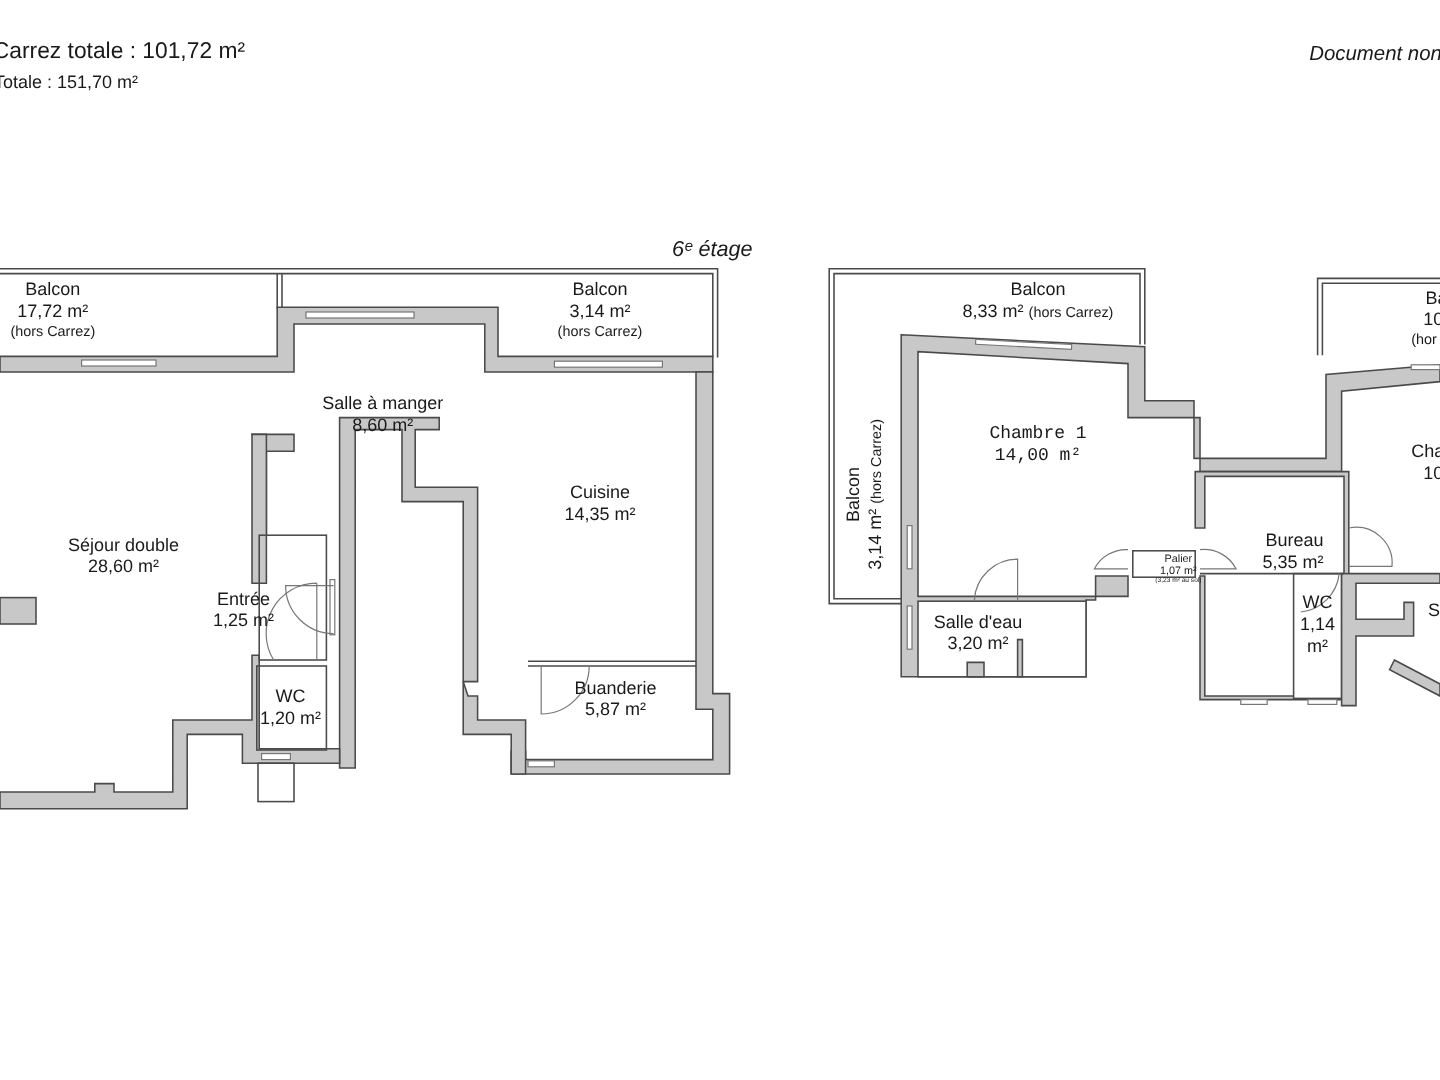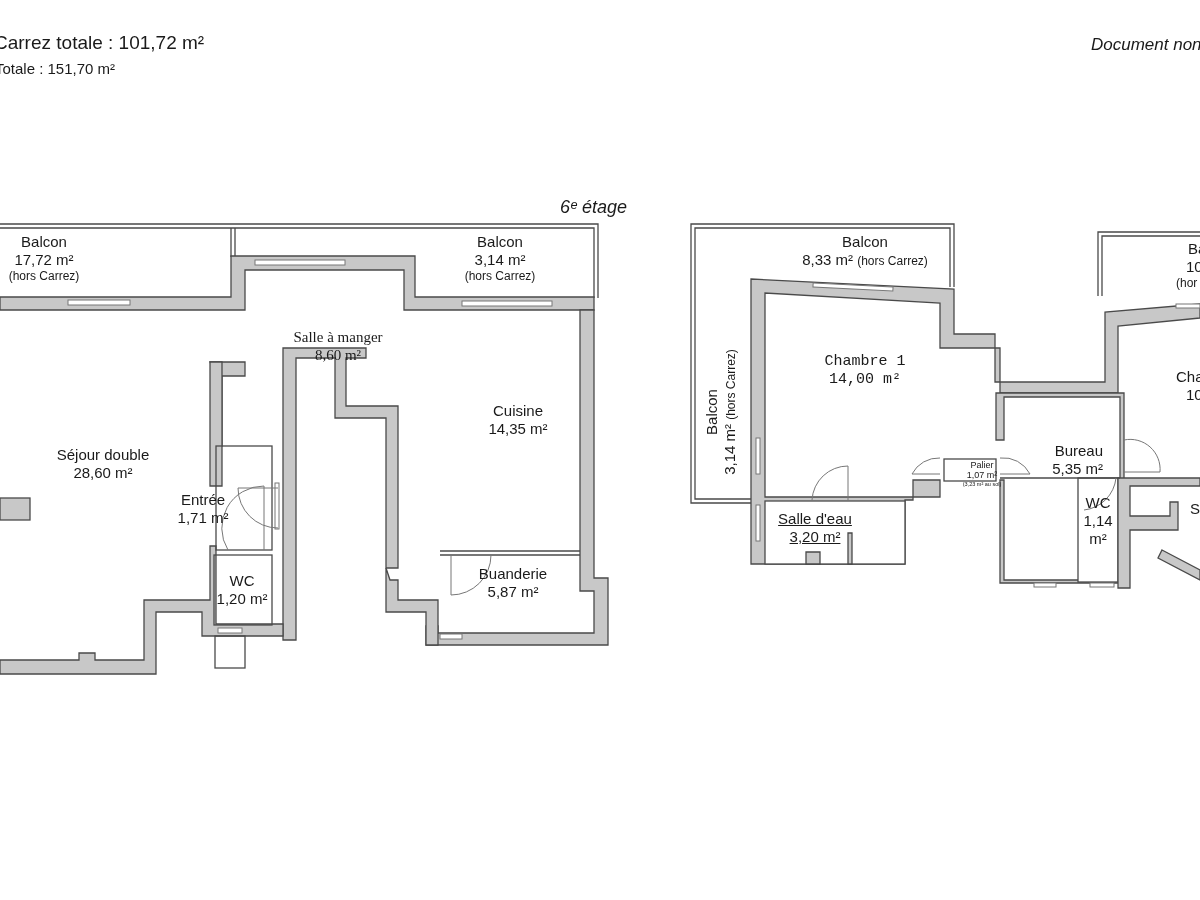--- a/index.html
+++ b/index.html
@@ -113,35 +113,35 @@
 <div class="lbl" style="left:0px;top:233px;width:88px;">
   <div>Balcon</div>
   <div>17,72 m²</div>
   <div class="s">(hors Carrez)</div>
 </div>
 <div class="lbl" style="left:450px;top:233px;width:100px;">
   <div>Balcon</div>
   <div>3,14 m²</div>
   <div class="s">(hors Carrez)</div>
 </div>
-<div class="lbl" style="left:268px;top:328px;width:140px;font-family:Liberation Serif, serif;">
+<div class="lbl" style="left:249px;top:328px;width:140px;">
   <div>Salle à manger</div>
   <div>8,60 m²</div>
 </div>
-<div class="lbl" style="left:468px;top:402px;width:100px;">
+<div class="lbl" style="left:450px;top:402px;width:100px;">
   <div>Cuisine</div>
   <div>14,35 m²</div>
 </div>
 <div class="lbl" style="left:38px;top:446px;width:130px;">
   <div>Séjour double</div>
   <div>28,60 m²</div>
 </div>
 <div class="lbl" style="left:170px;top:491px;width:66px;">
   <div>Entrée</div>
-  <div>1,71 m²</div>
+  <div>1,25 m²</div>
 </div>
 <div class="lbl" style="left:212px;top:572px;width:60px;">
   <div>WC</div>
   <div>1,20 m²</div>
 </div>
 <div class="lbl" style="left:463px;top:565px;width:100px;">
   <div>Buanderie</div>
   <div>5,87 m²</div>
 </div>
 
@@ -164,21 +164,21 @@
 </div>
 <div class="lbl" style="left:1023px;top:442px;width:80px;text-align:right;">
   <div>Bureau</div>
   <div>5,35 m²</div>
 </div>
 <div class="lbl" style="left:1079px;top:494px;width:38px;">
   <div>WC</div>
   <div>1,14</div>
   <div>m²</div>
 </div>
-<div class="lbl" style="left:765px;top:510px;width:100px;text-decoration:underline;">
+<div class="lbl" style="left:765px;top:510px;width:100px;">
   <div>Salle d'eau</div>
   <div>3,20 m²</div>
 </div>
 <div class="lbl" style="left:1176px;top:240px;text-align:left;">
   <div style="padding-left:12px">Balcon</div>
   <div style="padding-left:10px">10</div>
   <div class="s">(hor</div>
 </div>
 <div class="lbl" style="left:1176px;top:368px;text-align:left;">
   <div>Cha</div>

